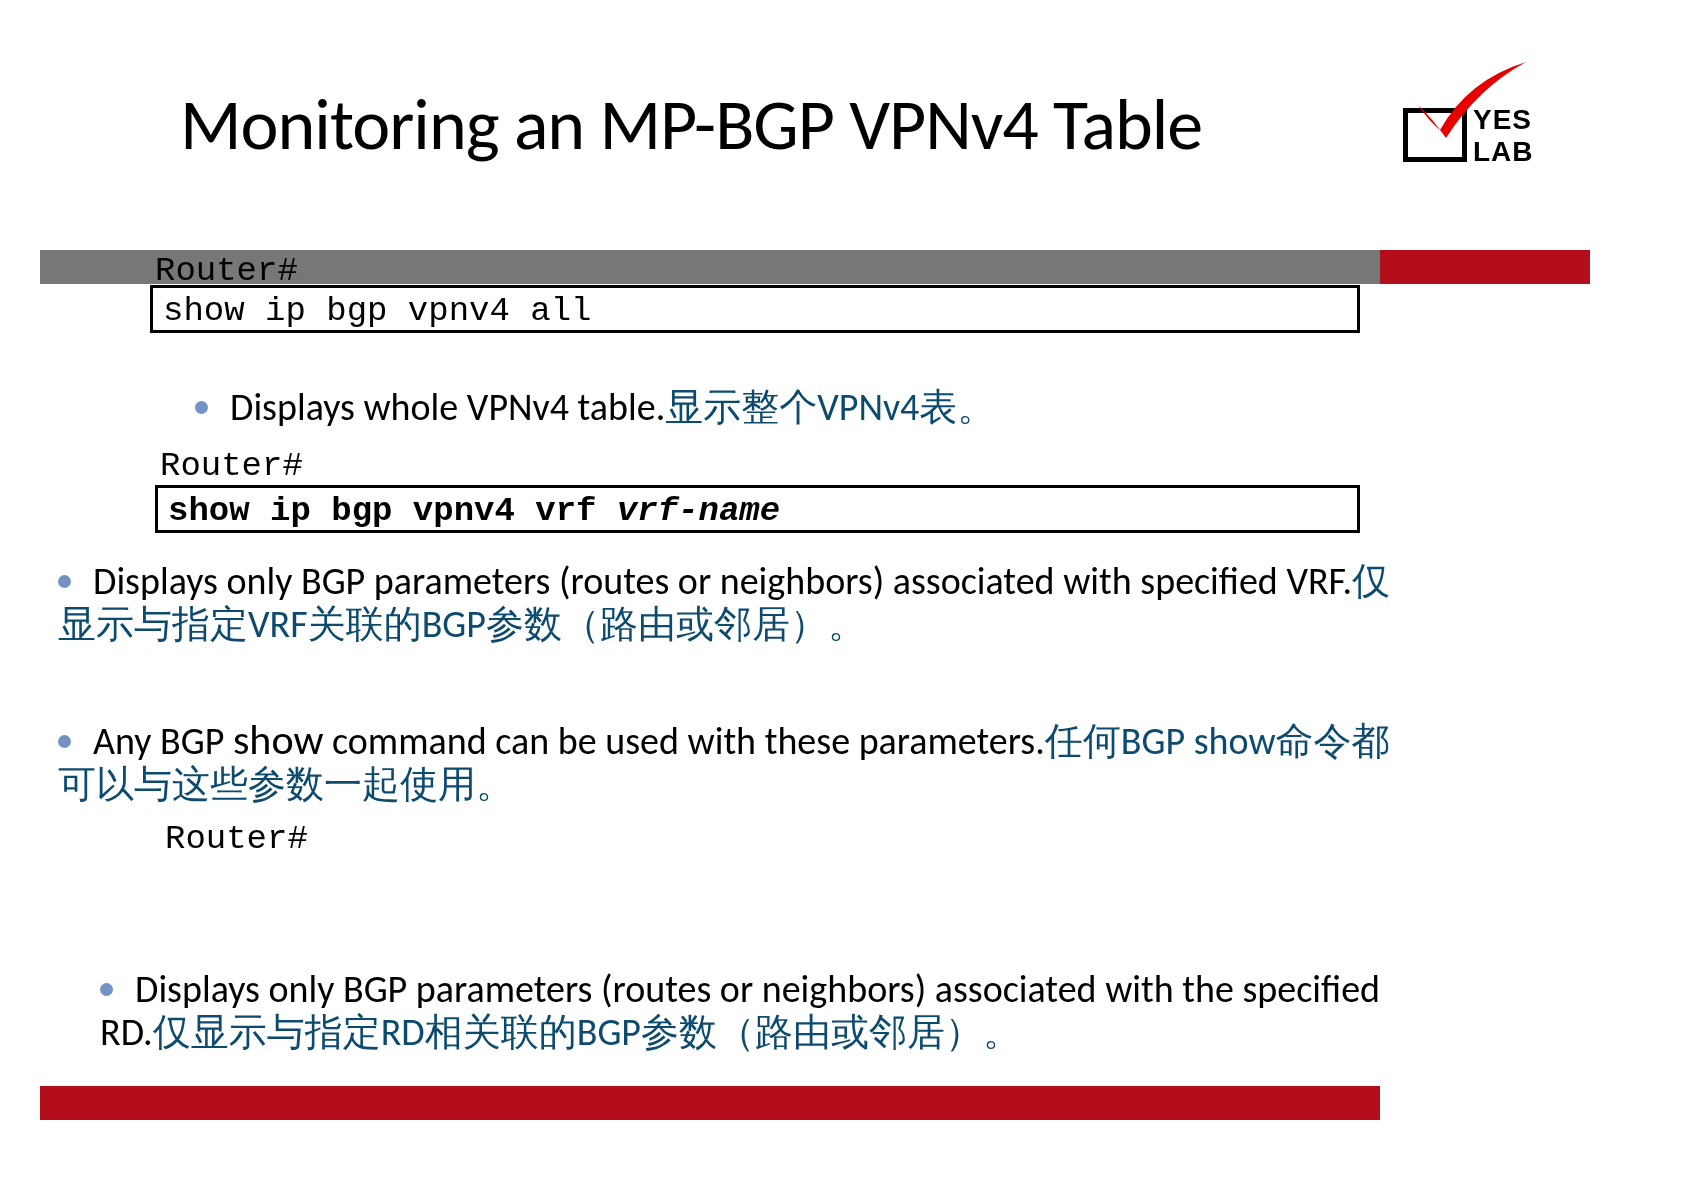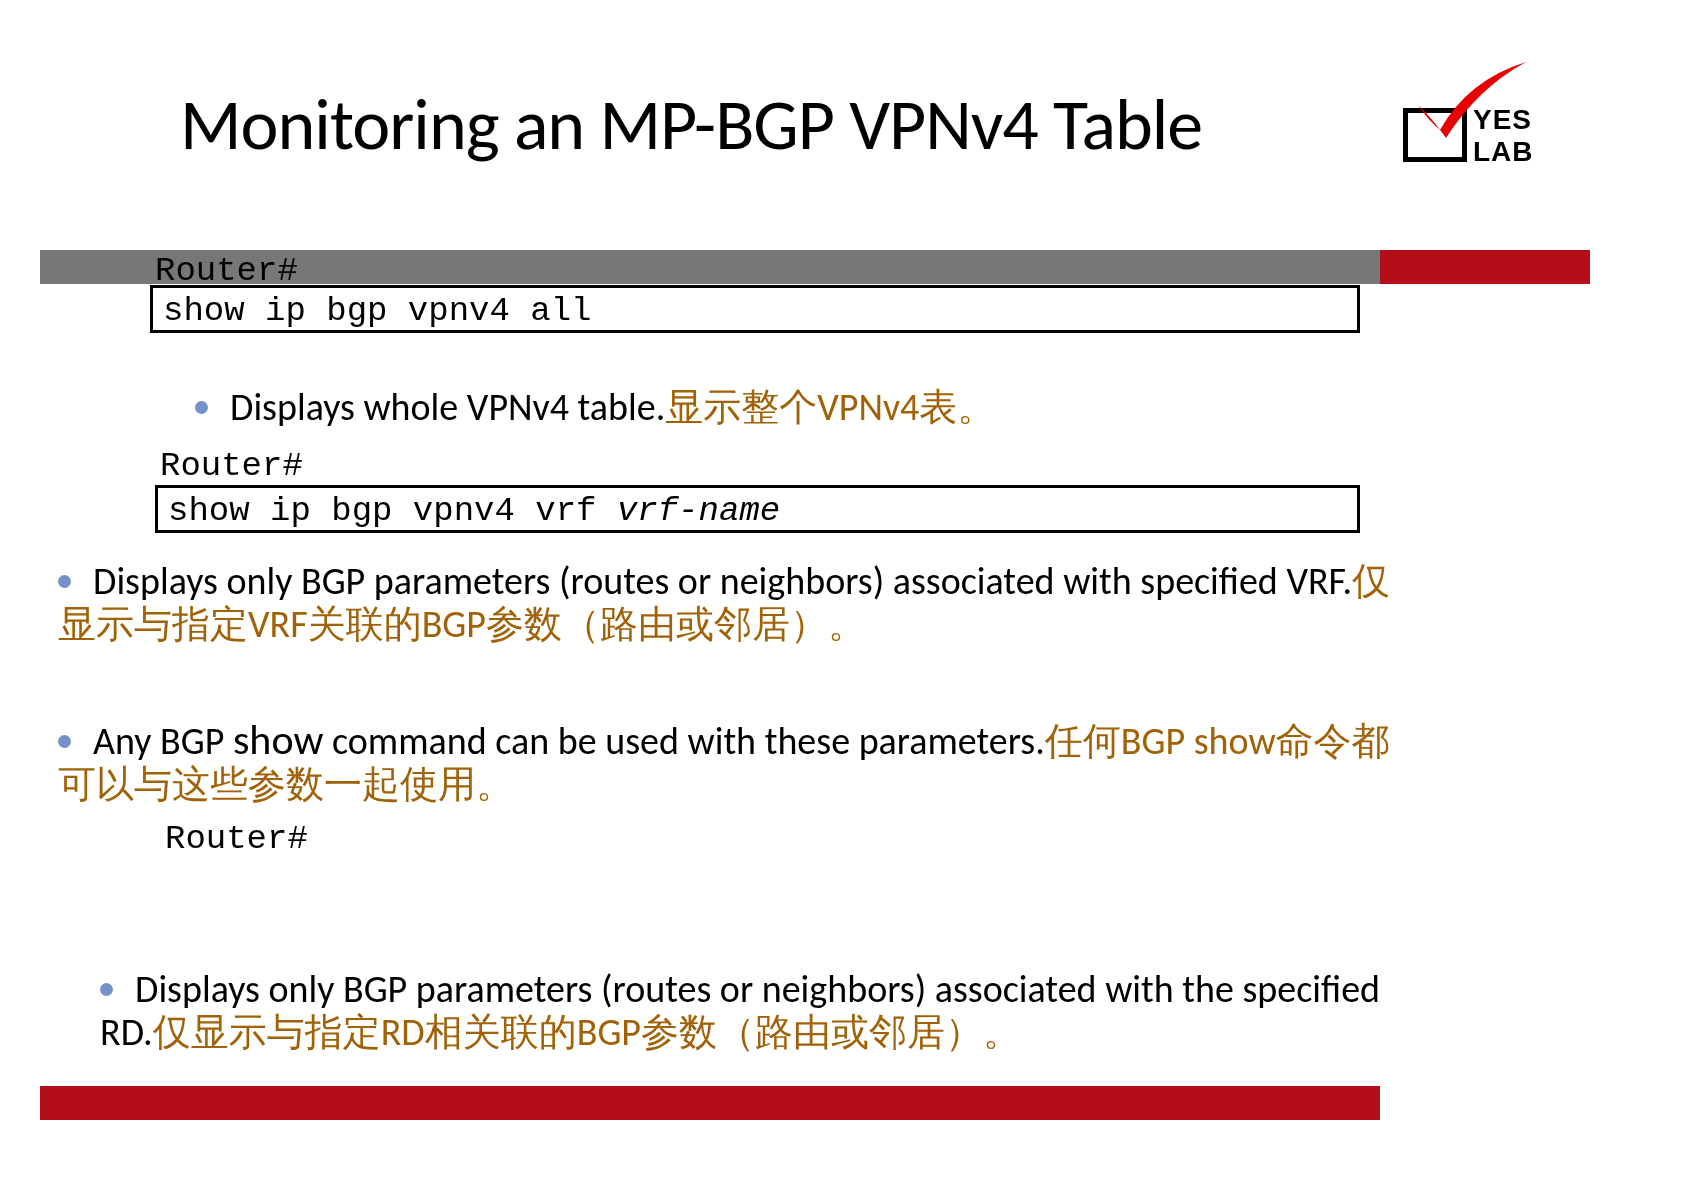--- a/index.html
+++ b/index.html
@@ -57,28 +57,28 @@
     font-size: 34px;
     padding: 4px 10px 0 10px;
     background: #fff;
   }
   .cmd-box .italic { font-style: italic; }
 
   .prompt1 { position: absolute; top: 252px; left: 155px; color: #000; }
   .box1   { position: absolute; top: 285px; left: 150px; width: 1210px; }
 
   .prompt2 { position: absolute; top: 447px; left: 160px; }
-  .box2   { position: absolute; top: 485px; left: 155px; width: 1205px; }
+  .box2   { position: absolute; top: 485px; left: 155px; width: 1205px; font-weight: bold; }
 
   .prompt3 { position: absolute; top: 820px; left: 165px; }
   .box3   { position: absolute; top: 858px; left: 160px; width: 1205px; }
 
   
   .para { position: absolute; font-size: 38px; line-height: 1.12; }
-  .para .red { color: #a16207; }
+  .para .red { color: #0c4a6e; }
   .bullet-dot {
     display: inline-block; width: 13px; height: 13px;
     background: #7393c8; border-radius: 50%;
     vertical-align: middle; margin-right: 22px;
     margin-top: -6px;
   }
 
   .para1 { top: 386px; left: 195px; width: 1200px; }
   .para2 { top: 560px; left: 58px; width: 1350px; }
   .para3 { top: 716px; left: 58px; width: 1360px; }

